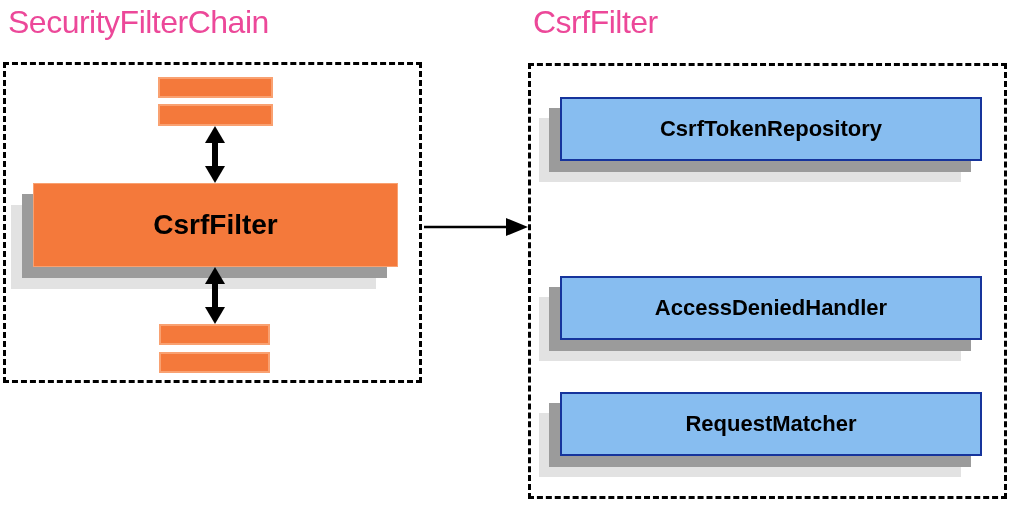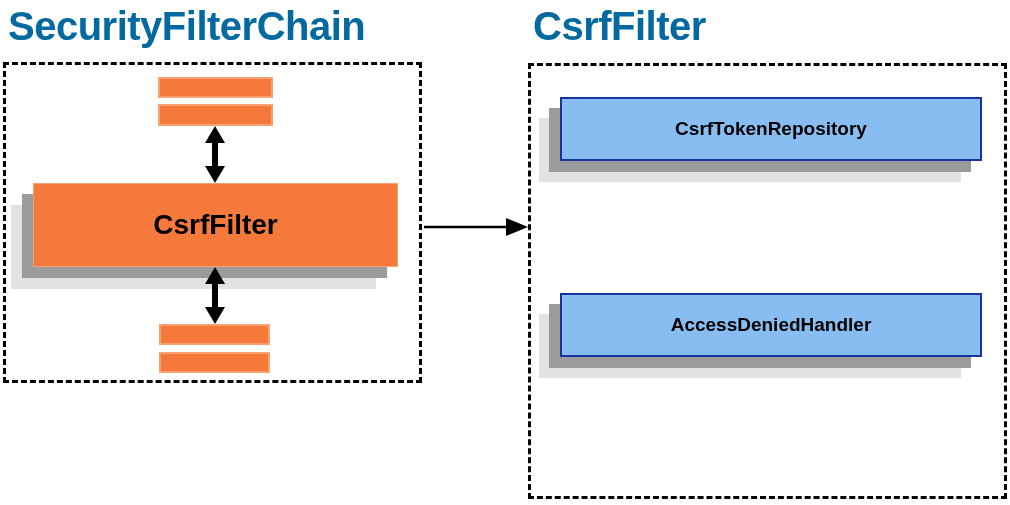--- a/index.html
+++ b/index.html
@@ -10,23 +10,23 @@
   }
   .canvas {
     position: relative;
     width: 1010px;
     height: 505px;
     background: #ffffff;
     overflow: hidden;
   }
   .title {
     position: absolute;
-    font-size: 40px;
-    font-weight: bold;
-    color: #0369a1;
+    font-size: 32px;
+    font-weight: normal;
+    color: #ec4899;
     white-space: nowrap;
     letter-spacing: -0.5px;
   }
   .left-title  { left: 8px;  top: 4px; }
   .right-title { left: 533px; top: 4px; }
 
   .dashed-panel {
     position: absolute;
     border: 3px dashed #000000;
     background: transparent;
@@ -70,28 +70,28 @@
     height: 64px;
     background: #87BDF0;
     border: 2px solid #16349C;
     box-sizing: border-box;
     box-shadow: -11px 11px 0 #9B9B9B, -21px 21px 0 #E2E2E2;
     display: flex;
     align-items: center;
     justify-content: center;
   }
   .component .label {
-    font-size: 19px;
+    font-size: 22px;
     font-weight: bold;
     color: #000000;
     white-space: nowrap;
   }
   .comp-1 { top: 97px; }
   .comp-2 { top: 195px; }
-  .comp-3 { top: 293px; }
+  .comp-3 { top: 276px; }
   .comp-4 { top: 392px; }
 
   .arrow-svg { position: absolute; display: block; }
   .v-arrow-1 { left: 200px; top: 126px; }
   .v-arrow-2 { left: 200px; top: 267px; }
   .h-arrow   { left: 424px; top: 216px; }
 </style>
 </head>
 <body>
 
@@ -130,14 +130,17 @@
   </svg>
 
   <div class="dashed-panel right-dashed"></div>
 
   <div class="component comp-1">
     <span class="label">CsrfTokenRepository</span>
   </div>
   <div class="component comp-3">
     <span class="label">AccessDeniedHandler</span>
   </div>
+  <div class="component comp-4">
+    <span class="label">RequestMatcher</span>
+  </div>
 
 </div>
 
 </body></html>

